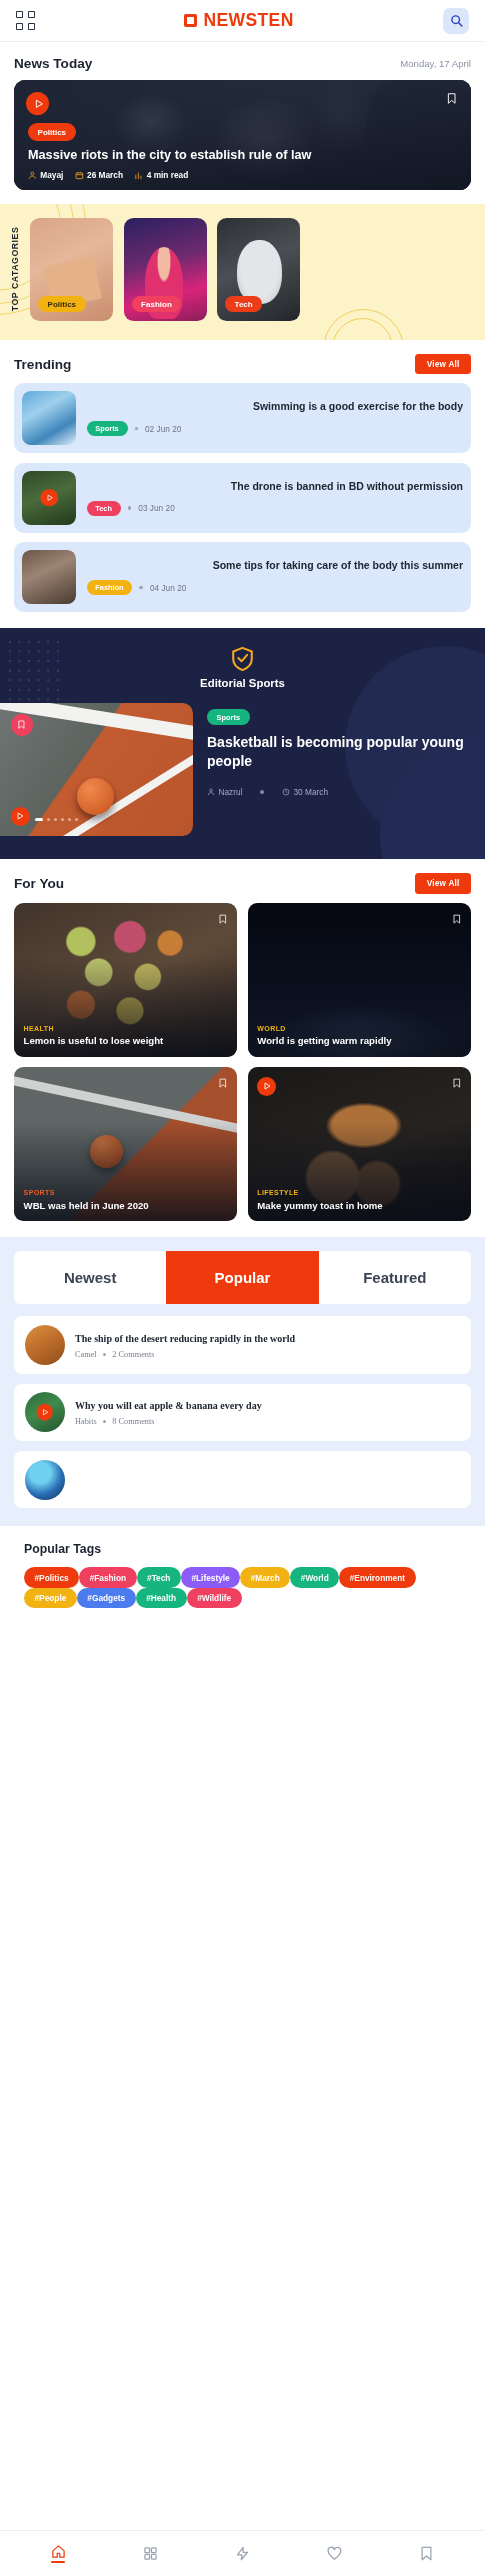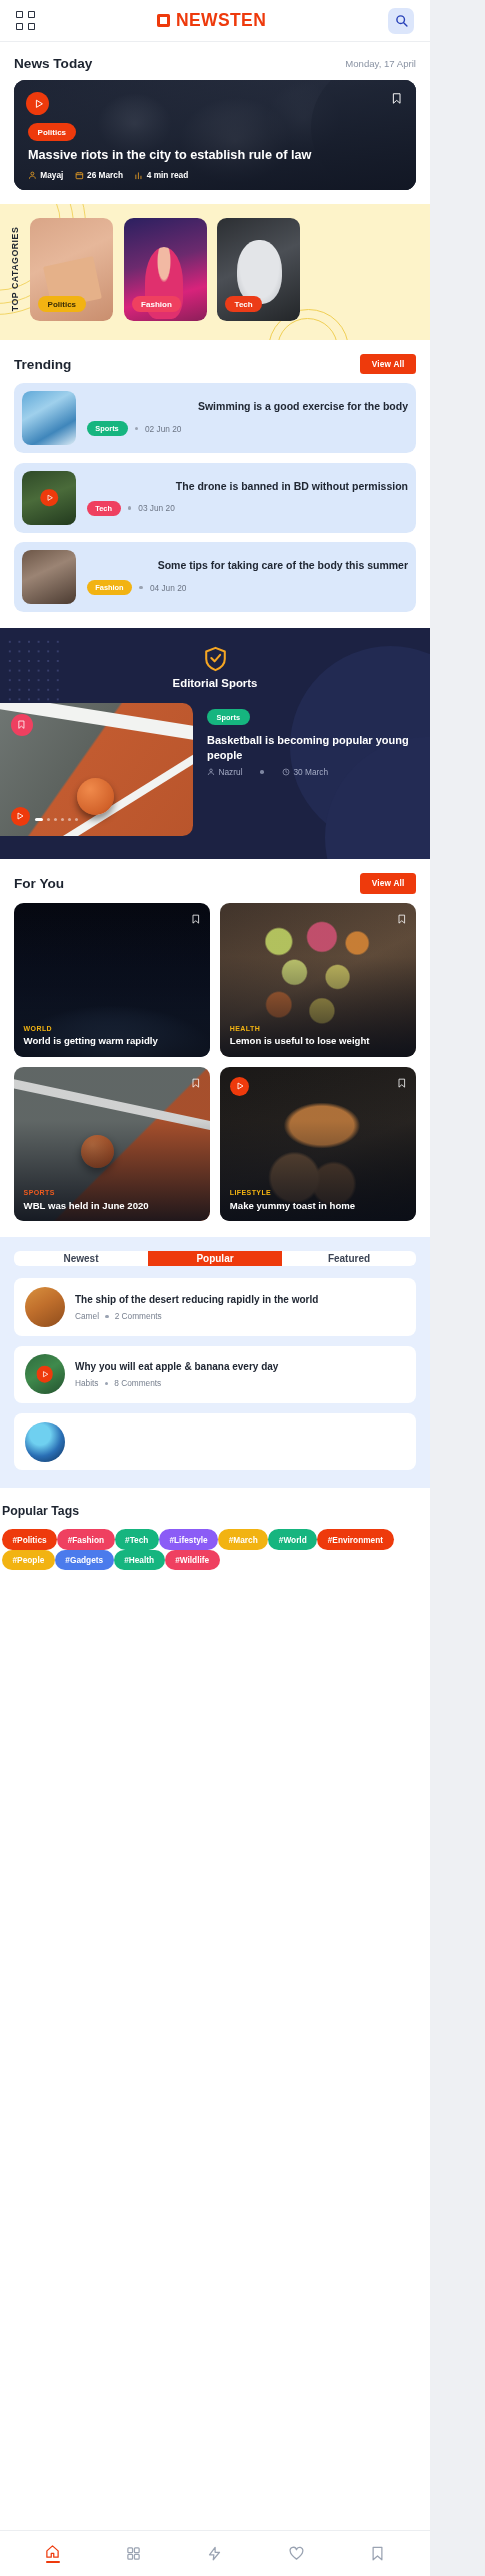--- a/index.html
+++ b/index.html
@@ -3,21 +3,21 @@
 <meta charset="utf-8">
 <style>
   * { box-sizing: border-box; margin: 0; padding: 0; }
   html, body {
     width: 485px;
     background: #eef0f3;
     font-family: "Liberation Sans", sans-serif;
     -webkit-font-smoothing: antialiased;
   }
   .phone {
-    width: 430px;
+    width: 485px;
     min-height: 2576px;
     background: #ffffff;
     position: relative;
     overflow: hidden;
   }
 
   
   .topbar {
     height: 42px;
     background: #fff;
@@ -215,21 +215,21 @@
   .ed-play {
     position: absolute; left: 10.5px; bottom: 10.5px; width: 19px; height: 19px; border-radius: 50%;
     background: #ee3a0c; display: flex; align-items: center; justify-content: center; z-index: 3;
   }
   .ed-play svg { width: 8px; height: 8px; margin-left: 0.9px; }
   .ed-dotsnav { position: absolute; left: 35px; bottom: 15px; display: flex; gap: 3.5px; z-index: 3; }
   .ed-dotsnav i { width: 3.5px; height: 3.5px; border-radius: 50%; background: rgba(255,255,255,.5); }
   .ed-dotsnav i.on { background: #fff; width: 8px; border-radius: 2.6px; }
   .ed-content { flex: 1; padding: 3.5px 14px 0 14px; }
   .ed-tag { display: inline-block; background: #16b57f; color: #fff; font-size: 7.4px; font-weight: 700; padding: 3.5px 9.6px; border-radius: 8.8px; margin-bottom: 8px; }
-  .ed-artitle { font-size: 11px; font-weight: 700; color: #fff; line-height: 1.35; margin-bottom: 4px; }
+  .ed-artitle { font-size: 14px; font-weight: 700; color: #fff; line-height: 1.35; margin-bottom: 16px; }
   .ed-meta { display: flex; align-items: center; gap: 18px; }
   .ed-meta-item { display: flex; align-items: center; gap: 3.5px; font-size: 8.3px; color: #a4abc4; }
   .ed-meta-item svg { width: 8px; height: 8px; }
 
   
   .fy-grid { padding: 0 14px 16px; display: grid; grid-template-columns: 1fr 1fr; gap: 10.5px; }
   .fy-card { position: relative; height: 154px; border-radius: 9.6px; overflow: hidden; }
   .fy-img { position: absolute; inset: 0; }
   .fy-1 {
     background:
@@ -273,39 +273,39 @@
   .k-sports { color: #ee5a1e; }
   .k-lifestyle { color: #f2b312; }
   .fy-title { font-size: 9.6px; font-weight: 700; color: #fff; line-height: 1.3; }
 
   
   .pop-wrap { background: #e7effd; padding: 14px 14px 17.5px; }
   .tabs {
     display: flex; background: #fff; border-radius: 6.1px; overflow: hidden; margin-bottom: 12.3px;
   }
   .tab {
-    flex: 1; text-align: center; padding: 2px 0; font-size: 10px; font-weight: 600; color: #3c4454;
+    flex: 1; text-align: center; padding: 18px 0; font-size: 15px; font-weight: 600; color: #3c4454;
     border: none; background: transparent;
   }
   .tab.active { background: #ee3a0c; color: #fff; font-weight: 700; }
   .pop-list { display: flex; flex-direction: column; gap: 9.6px; }
   .pop-card { background: #fff; border-radius: 8px; padding: 8.8px 10.5px; display: flex; gap: 10.5px; align-items: center; }
   .pop-thumb { position: relative; width: 40px; height: 40px; border-radius: 50%; flex: 0 0 40px; overflow: hidden; }
   .pt-camel { background: linear-gradient(150deg,#d9913f 0%,#c06f2c 45%,#8e4c1c 100%); }
   .pt-habits { background: linear-gradient(150deg,#2f6b3e 0%,#3f8a4c 45%,#24522f 100%); }
   .pt-planet { background: radial-gradient(circle at 38% 32%, #6fd0f0 0 28%, #2a6fb5 58%, #0c2d54 100%); }
   .pop-play { position: absolute; left: 50%; top: 50%; transform: translate(-50%,-50%);
     width: 16.6px; height: 16.6px; border-radius: 50%; background: #ee3a0c; display:flex; align-items:center; justify-content:center; }
   .pop-play svg { width: 7px; height: 7px; margin-left: 0.9px; }
-  .pop-body { flex: 1; min-width: 0; }
+  .pop-body { flex: 1; min-width: 0; font-family: Liberation Serif, serif; }
   .pop-title { font-size: 10px; font-weight: 600; color: #202733; margin-bottom: 5.3px; line-height: 1.3; }
   .pop-meta { display: flex; align-items: center; gap: 6.1px; font-size: 8.3px; color: #78808f; }
 
   
-  .tags-wrap { padding: 16px 2px 21px; background: #fff; }
+  .tags-wrap { padding: 16px 24px 21px; background: #fff; }
   .tags-title { font-size: 12.3px; font-weight: 700; color: #1d2430; margin-bottom: 11.4px; }
   .tags-row { display: flex; flex-wrap: wrap; }
   .chip { font-size: 8.3px; font-weight: 700; color: #fff; padding: 5.3px 10.5px; border-radius: 11.4px; }
 
   
   .botnav {
     position: absolute; left: 0; right: 0; bottom: 0; height: 46px; background: #fff;
     border-top: 0.9px solid #eceef1; display: flex; align-items: center; justify-content: space-around;
     padding: 0 12.3px;
   }
@@ -528,44 +528,44 @@
     </div>
   </div>
 
   <div class="sec-head">
     <div class="sec-title">For You</div>
     <button class="viewall">View All</button>
   </div>
 
   <div class="fy-grid">
     <div class="fy-card">
+      <div class="fy-img fy-1"></div>
+      <div class="fy-shade"></div>
+      <div class="fy-bm">
+        <svg viewBox="0 0 24 24" fill="none" stroke="#fff" stroke-width="2" stroke-linejoin="round">
+            <path d="M5 2h14v20l-7-6-7 6z"></path>
+          </svg>
+      </div>
+      <div class="fy-body">
+        <div class="fy-kicker k-health">HEALTH</div>
+        <div class="fy-title">Lemon is useful to lose weight</div>
+      </div>
+    </div>
+
+    <div class="fy-card">
       <div class="fy-img fy-2"></div>
       <div class="fy-shade"></div>
       <div class="fy-bm">
         <svg viewBox="0 0 24 24" fill="none" stroke="#fff" stroke-width="2" stroke-linejoin="round">
             <path d="M5 2h14v20l-7-6-7 6z"></path>
           </svg>
       </div>
       <div class="fy-body">
         <div class="fy-kicker k-world">WORLD</div>
         <div class="fy-title">World is getting warm rapidly</div>
-      </div>
-    </div>
-
-    <div class="fy-card">
-      <div class="fy-img fy-1"></div>
-      <div class="fy-shade"></div>
-      <div class="fy-bm">
-        <svg viewBox="0 0 24 24" fill="none" stroke="#fff" stroke-width="2" stroke-linejoin="round">
-            <path d="M5 2h14v20l-7-6-7 6z"></path>
-          </svg>
-      </div>
-      <div class="fy-body">
-        <div class="fy-kicker k-health">HEALTH</div>
-        <div class="fy-title">Lemon is useful to lose weight</div>
       </div>
     </div>
 
     <div class="fy-card">
       <div class="fy-img fy-3"></div>
       <div class="fy-ball"></div>
       <div class="fy-shade"></div>
       <div class="fy-bm">
         <svg viewBox="0 0 24 24" fill="none" stroke="#fff" stroke-width="2" stroke-linejoin="round">
             <path d="M5 2h14v20l-7-6-7 6z"></path>

